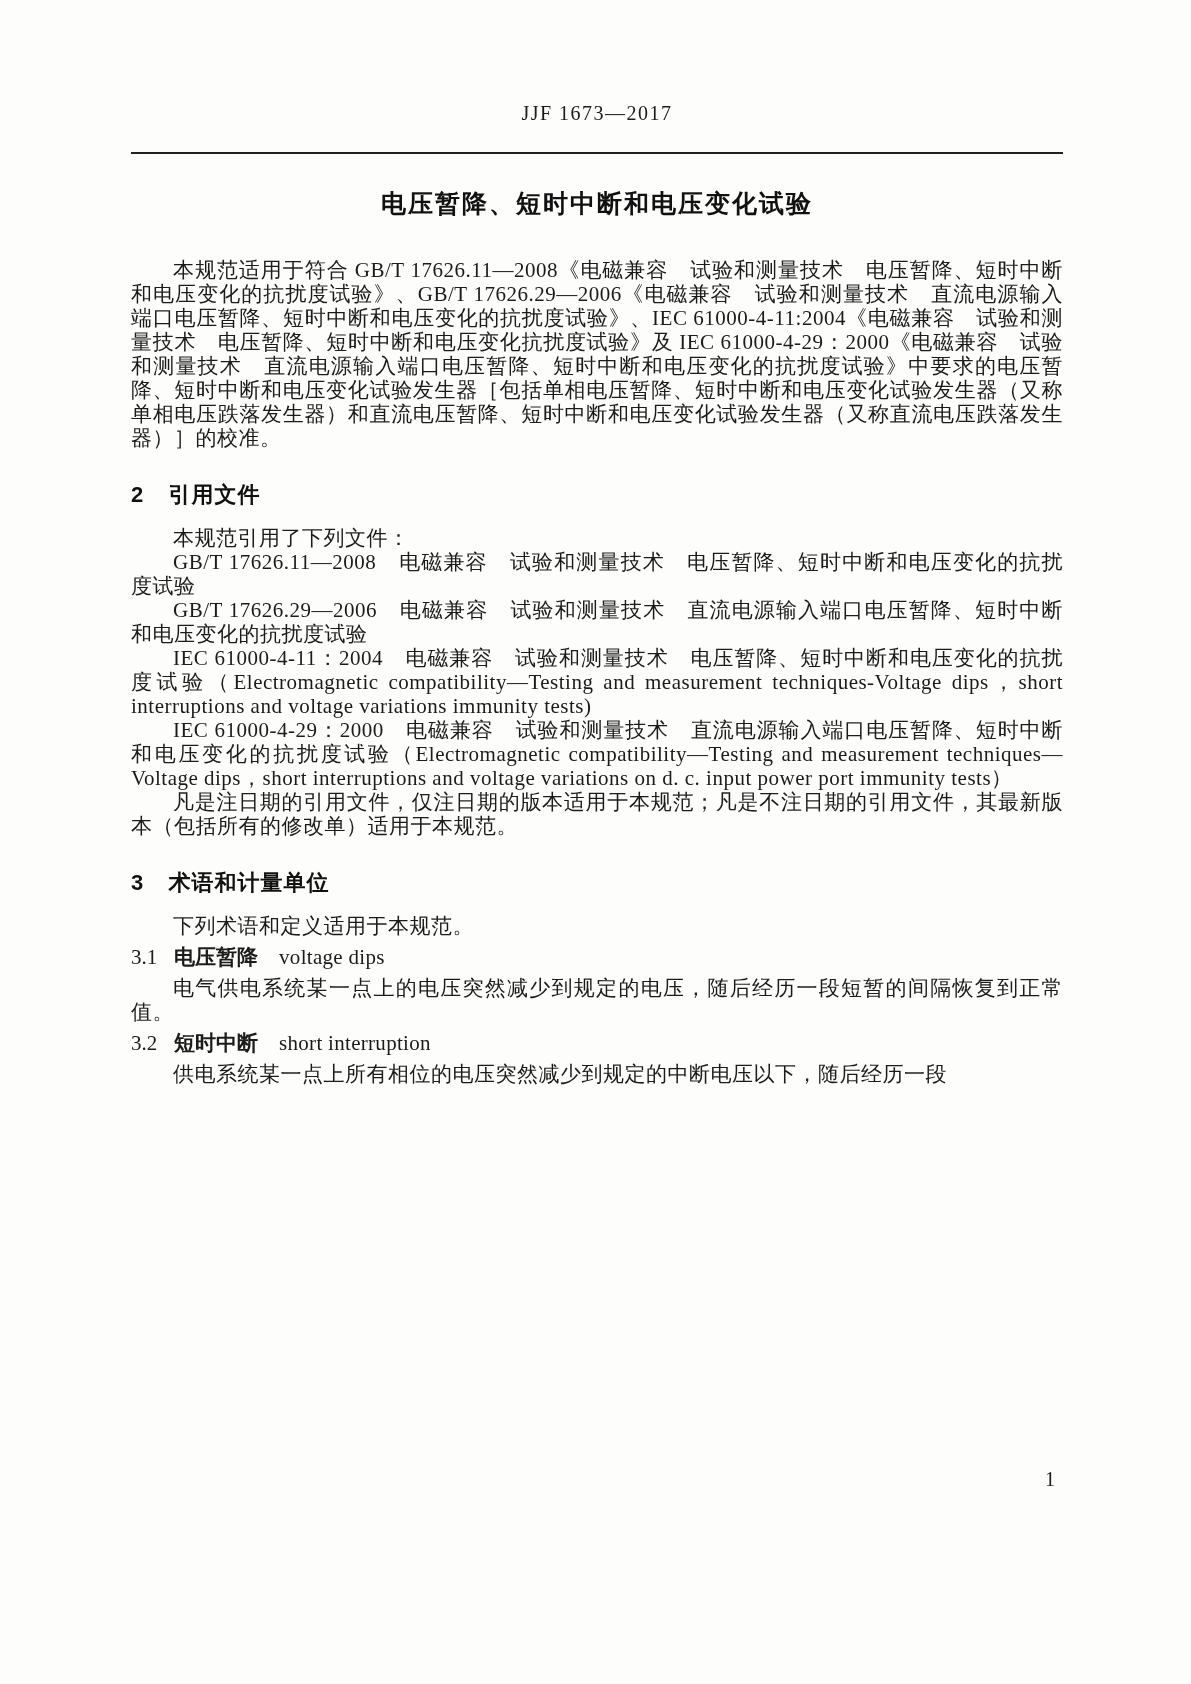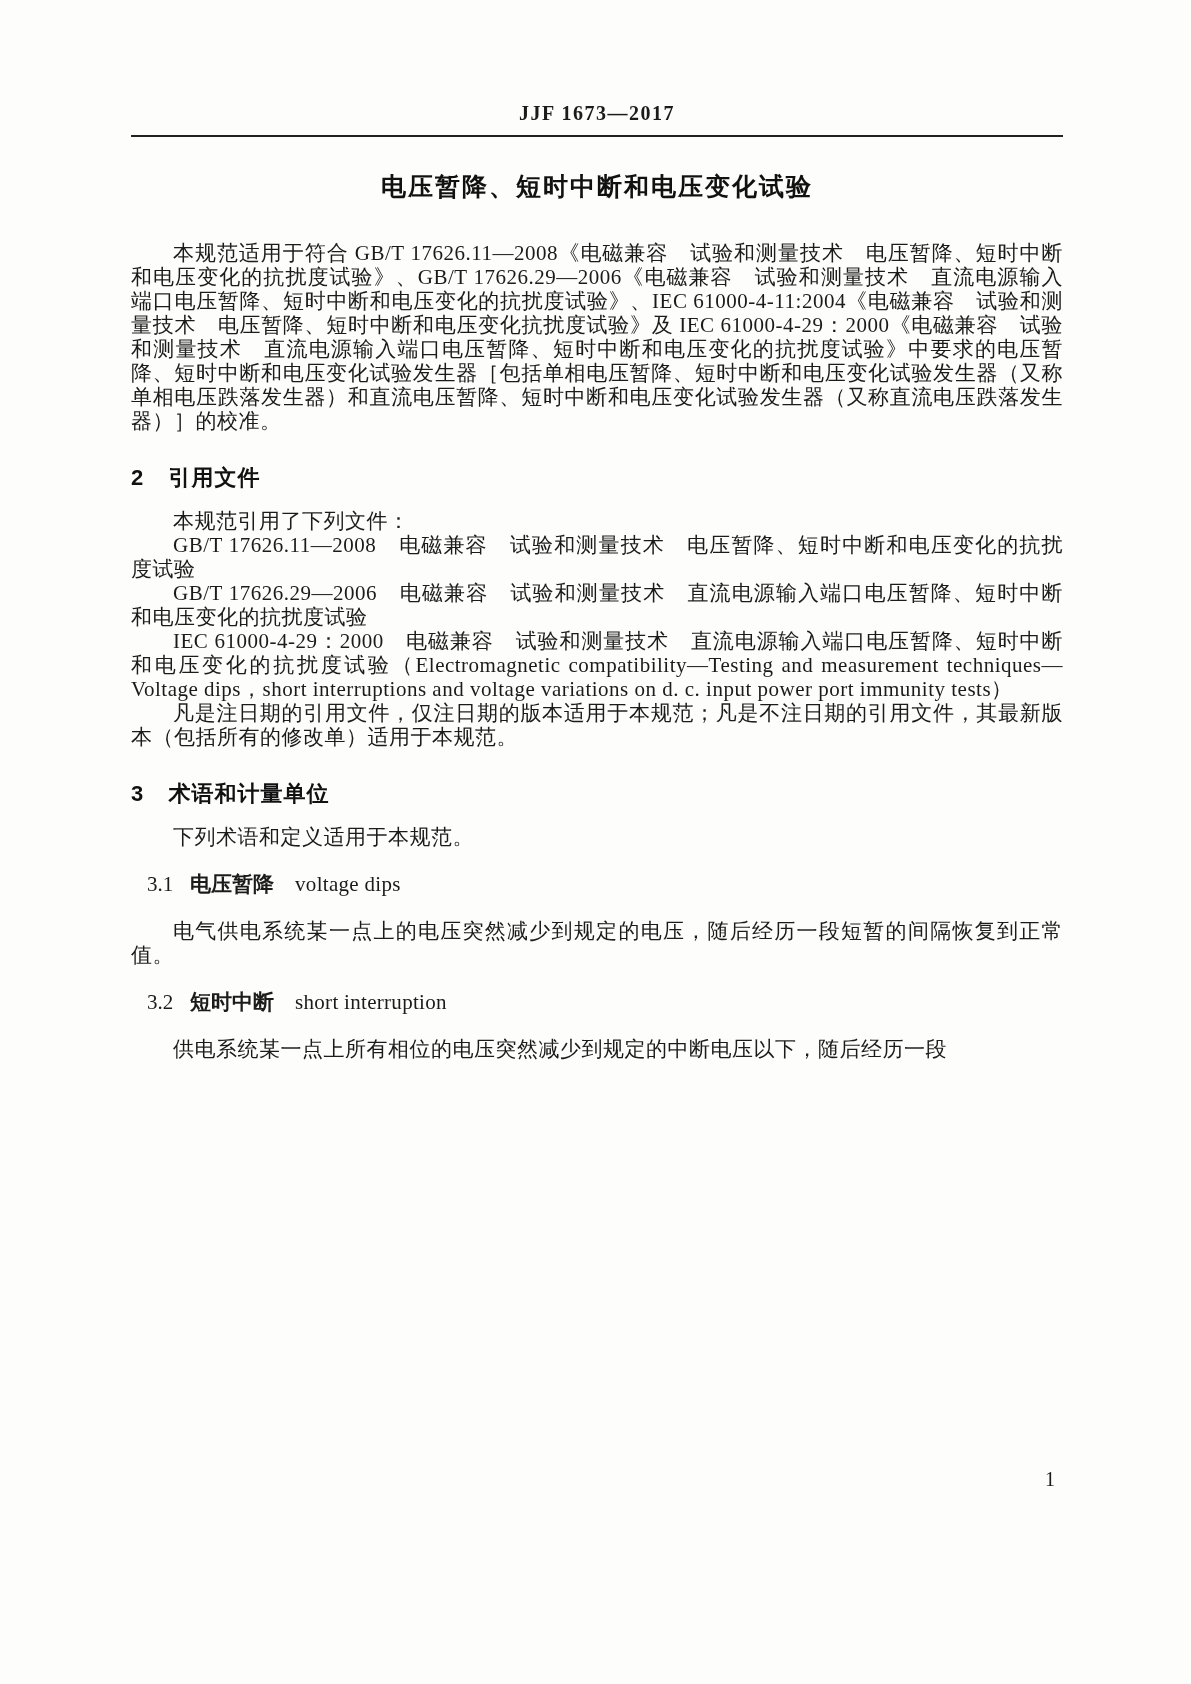--- a/index.html
+++ b/index.html
@@ -17,22 +17,21 @@
     padding: 100px 128px 0 131px;
     font-family: "Liberation Serif", "DejaVu Serif", serif;
     color: #1b1b1b;
     overflow: hidden;
   }
   .doc-header { text-align: center; }
   .header-code {
     font-size: 20px;
     letter-spacing: 1.5px;
     line-height: 26px;
-    padding-bottom: 9px;
-    font-weight: bold;
+    padding-bottom: 26px;
   }
   .header-rule {
     border: none;
     border-top: 2.5px solid #222;
     margin: 0;
   }
   .doc-title {
     margin: 24px 0 30px;
     text-align: center;
     font-family: "Liberation Sans", "DejaVu Sans", sans-serif;
@@ -55,21 +54,21 @@
   .section-heading .sec-num { margin-right: 1.1em; }
   p.body {
     margin: 0;
     font-size: 21px;
     line-height: 24px;
     text-align: justify;
     text-indent: 2em;
     letter-spacing: 0.5px;
   }
   p.term-line {
-    margin: 16px;
+    margin: 0;
     font-size: 21px;
     line-height: 38px;
     text-indent: 0;
   }
   .term-num { margin-right: 0.8em; }
   .term-zh {
     font-family: "Liberation Sans", "DejaVu Sans", sans-serif;
     font-weight: bold;
     margin-right: 1em;
   }
@@ -99,20 +98,21 @@
     <p class="body">本规范适用于符合 GB/T 17626.11—2008《电磁兼容　试验和测量技术　电压暂降、短时中断和电压变化的抗扰度试验》、GB/T 17626.29—2006《电磁兼容　试验和测量技术　直流电源输入端口电压暂降、短时中断和电压变化的抗扰度试验》、IEC 61000-4-11:2004《电磁兼容　试验和测量技术　电压暂降、短时中断和电压变化抗扰度试验》及 IEC 61000-4-29：2000《电磁兼容　试验和测量技术　直流电源输入端口电压暂降、短时中断和电压变化的抗扰度试验》中要求的电压暂降、短时中断和电压变化试验发生器［包括单相电压暂降、短时中断和电压变化试验发生器（又称单相电压跌落发生器）和直流电压暂降、短时中断和电压变化试验发生器（又称直流电压跌落发生器）］的校准。</p>
   </section>
 
   <section>
     <h2 class="section-heading">
       <span class="sec-num">2</span><span>引用文件</span>
     </h2>
     <p class="body">本规范引用了下列文件：</p>
     <p class="body">GB/T 17626.11—2008　电磁兼容　试验和测量技术　电压暂降、短时中断和电压变化的抗扰度试验</p>
     <p class="body">GB/T 17626.29—2006　电磁兼容　试验和测量技术　直流电源输入端口电压暂降、短时中断和电压变化的抗扰度试验</p>
+    <p class="body">IEC 61000-4-11：2004　电磁兼容　试验和测量技术　电压暂降、短时中断和电压变化的抗扰度试验（Electromagnetic compatibility—Testing and measurement techniques-Voltage dips，short interruptions and voltage variations immunity tests)</p>
     <p class="body">IEC 61000-4-29：2000　电磁兼容　试验和测量技术　直流电源输入端口电压暂降、短时中断和电压变化的抗扰度试验（Electromagnetic compatibility—Testing and measurement techniques—Voltage dips，short interruptions and voltage variations on d. c. input power port immunity tests）</p>
     <p class="body">凡是注日期的引用文件，仅注日期的版本适用于本规范；凡是不注日期的引用文件，其最新版本（包括所有的修改单）适用于本规范。</p>
   </section>
 
   <section>
     <h2 class="section-heading">
       <span class="sec-num">3</span><span>术语和计量单位</span>
     </h2>
     <p class="body">下列术语和定义适用于本规范。</p>
 

